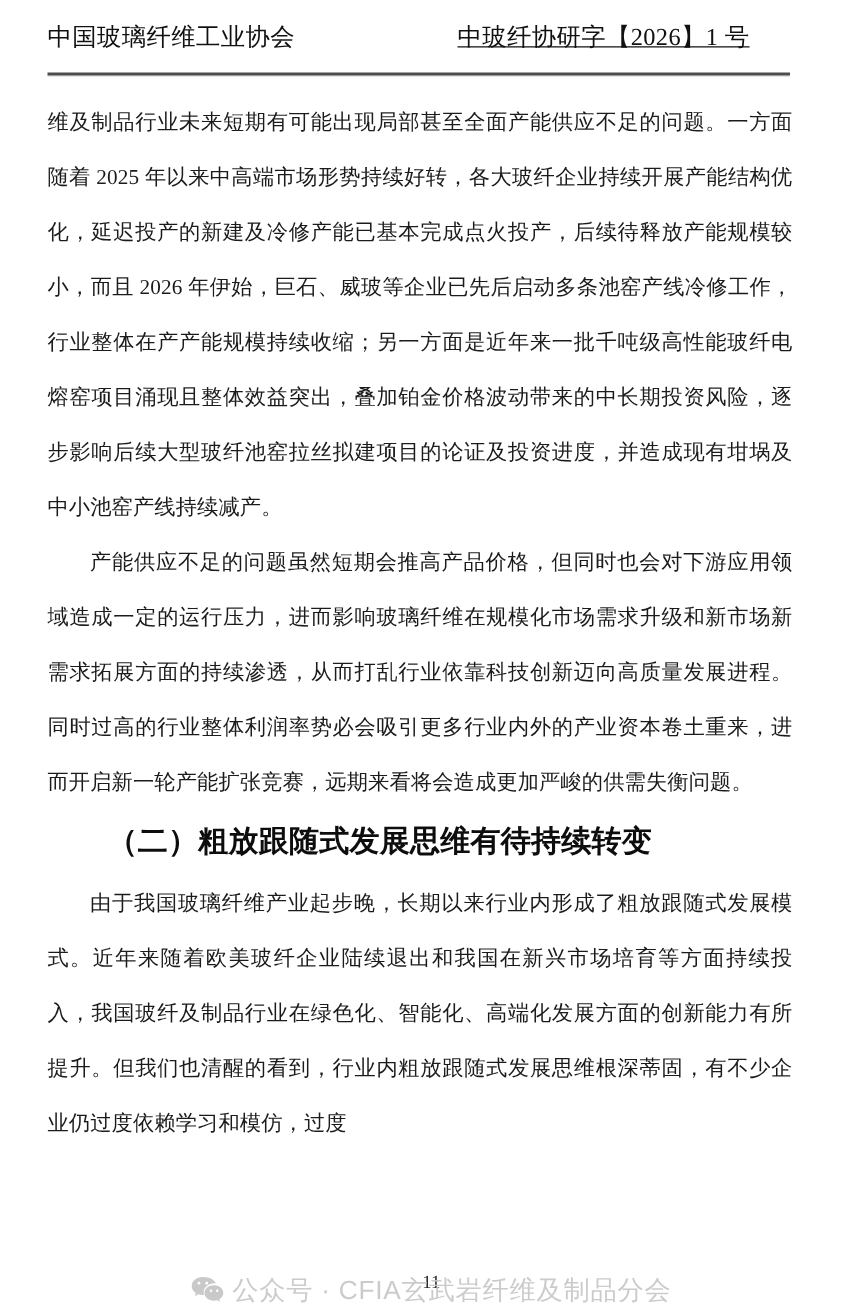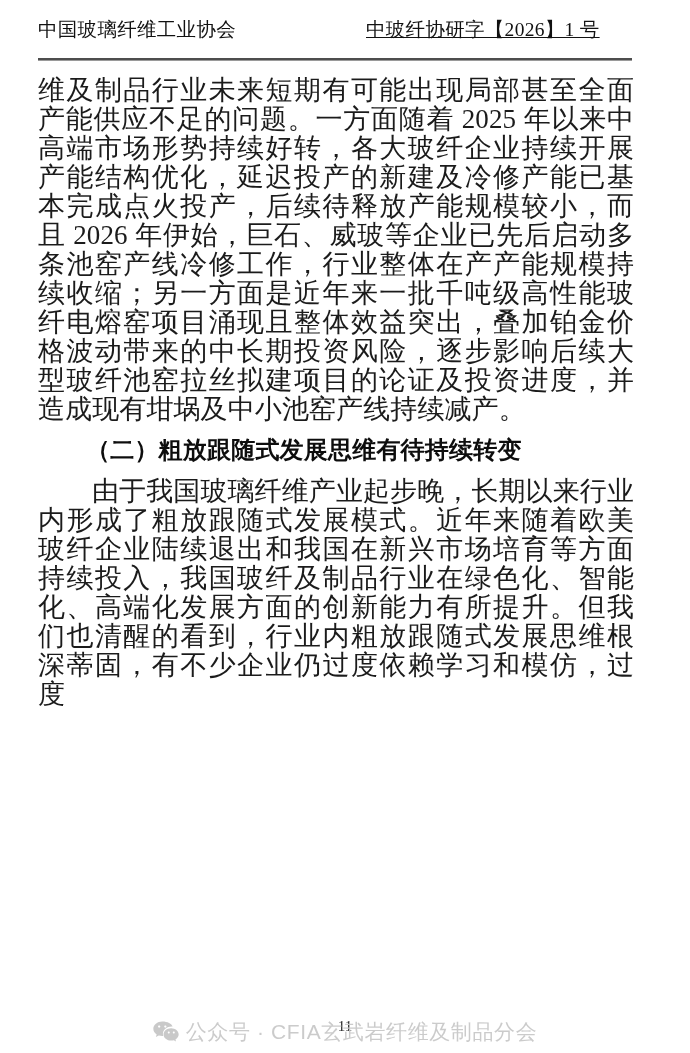--- a/index.html
+++ b/index.html
@@ -60,22 +60,22 @@
   
   .body-area {
     position: absolute;
     left: 38px;
     top: 76px;
     width: 596px;
   }
 
   p.para {
     margin: 0;
-    font-size: 27px;
-    line-height: 29px;
+    font-size: 17px;
+    line-height: 44px;
     text-align: justify;
     text-align-last: left;
     text-justify: inter-character;
     letter-spacing: 0.1px;
     color: #1b1b1b;
   }
   p.indent {
     text-indent: 2em;
   }
 
@@ -143,20 +143,21 @@
   <div class="header">
     <span class="header-left">中国玻璃纤维工业协会</span>
     <span class="header-right">中玻纤协研字【2026】1 号</span>
   </div>
   <div class="header-rule"></div>
 
   <div class="body-area">
 
     <p class="para">维及制品行业未来短期有可能出现局部甚至全面产能供应不足的问题。一方面随着 2025 年以来中高端市场形势持续好转，各大玻纤企业持续开展产能结构优化，延迟投产的新建及冷修产能已基本完成点火投产，后续待释放产能规模较小，而且 2026 年伊始，巨石、威玻等企业已先后启动多条池窑产线冷修工作，行业整体在产产能规模持续收缩；另一方面是近年来一批千吨级高性能玻纤电熔窑项目涌现且整体效益突出，叠加铂金价格波动带来的中长期投资风险，逐步影响后续大型玻纤池窑拉丝拟建项目的论证及投资进度，并造成现有坩埚及中小池窑产线持续减产。</p>
 
+    <p class="para indent">产能供应不足的问题虽然短期会推高产品价格，但同时也会对下游应用领域造成一定的运行压力，进而影响玻璃纤维在规模化市场需求升级和新市场新需求拓展方面的持续渗透，从而打乱行业依靠科技创新迈向高质量发展进程。同时过高的行业整体利润率势必会吸引更多行业内外的产业资本卷土重来，进而开启新一轮产能扩张竞赛，远期来看将会造成更加严峻的供需失衡问题。</p>
 
     <h2 class="section-heading">（二）粗放跟随式发展思维有待持续转变</h2>
 
     <p class="para indent">由于我国玻璃纤维产业起步晚，长期以来行业内形成了粗放跟随式发展模式。近年来随着欧美玻纤企业陆续退出和我国在新兴市场培育等方面持续投入，我国玻纤及制品行业在绿色化、智能化、高端化发展方面的创新能力有所提升。但我们也清醒的看到，行业内粗放跟随式发展思维根深蒂固，有不少企业仍过度依赖学习和模仿，过度</p>
 
   </div>
 
   <div class="footer">
 
     <div class="page-number">11</div>

